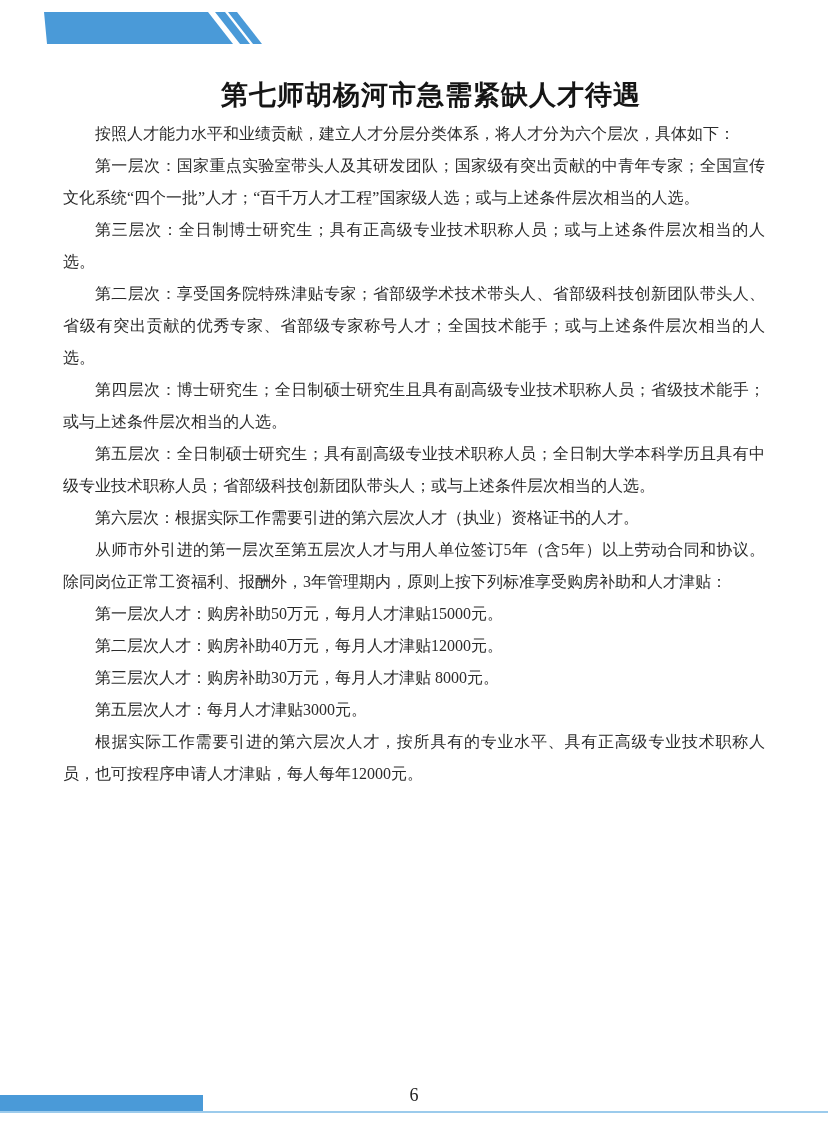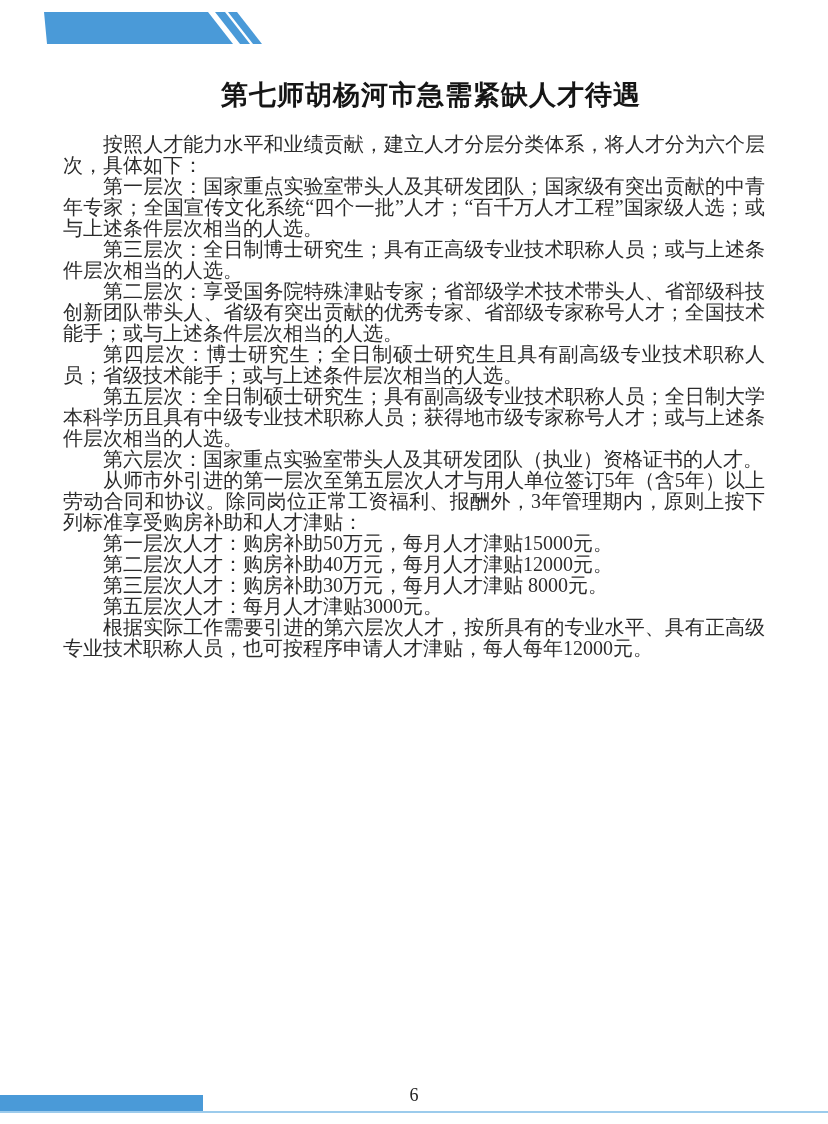--- a/index.html
+++ b/index.html
@@ -66,25 +66,25 @@
     font-size: 27px;
     font-weight: bold;
     letter-spacing: 1px;
     color: #151515;
   }
 
   
   .doc-body {
     position: absolute;
     left: 63px;
-    top: 134px;
+    top: 118px;
     width: 702px;
     color: var(--text-color, #2b2b2b);
-    font-size: 20px;
-    line-height: 21px;
+    font-size: 16px;
+    line-height: 32px;
     text-align: justify;
   }
   .doc-body p {
     margin: 0;
     text-indent: 2em;
   }
 
   
   .footer-bar {
     position: absolute;
@@ -124,22 +124,22 @@
   </div>
 
   <h1 class="doc-title">第七师胡杨河市急需紧缺人才待遇</h1>
 
   <div class="doc-body">
     <p>按照人才能力水平和业绩贡献，建立人才分层分类体系，将人才分为六个层次，具体如下：</p>
     <p>第一层次：国家重点实验室带头人及其研发团队；国家级有突出贡献的中青年专家；全国宣传文化系统“四个一批”人才；“百千万人才工程”国家级人选；或与上述条件层次相当的人选。</p>
     <p>第三层次：全日制博士研究生；具有正高级专业技术职称人员；或与上述条件层次相当的人选。</p>
     <p>第二层次：享受国务院特殊津贴专家；省部级学术技术带头人、省部级科技创新团队带头人、省级有突出贡献的优秀专家、省部级专家称号人才；全国技术能手；或与上述条件层次相当的人选。</p>
     <p>第四层次：博士研究生；全日制硕士研究生且具有副高级专业技术职称人员；省级技术能手；或与上述条件层次相当的人选。</p>
-    <p>第五层次：全日制硕士研究生；具有副高级专业技术职称人员；全日制大学本科学历且具有中级专业技术职称人员；获得地市级专家称号人才；或与上述条件层次相当的人选。</p>
-    <p>第六层次：国家重点实验室带头人及其研发团队（执业）资格证书的人才。</p>
+    <p>第五层次：全日制硕士研究生；具有副高级专业技术职称人员；全日制大学本科学历且具有中级专业技术职称人员；省部级科技创新团队带头人；或与上述条件层次相当的人选。</p>
+    <p>第六层次：根据实际工作需要引进的第六层次人才（执业）资格证书的人才。</p>
     <p>从师市外引进的第一层次至第五层次人才与用人单位签订5年（含5年）以上劳动合同和协议。除同岗位正常工资福利、报酬外，3年管理期内，原则上按下列标准享受购房补助和人才津贴：</p>
     <p>第一层次人才：购房补助50万元，每月人才津贴15000元。</p>
     <p>第二层次人才：购房补助40万元，每月人才津贴12000元。</p>
     <p>第三层次人才：购房补助30万元，每月人才津贴 8000元。</p>
     <p>第五层次人才：每月人才津贴3000元。</p>
     <p>根据实际工作需要引进的第六层次人才，按所具有的专业水平、具有正高级专业技术职称人员，也可按程序申请人才津贴，每人每年12000元。</p>
   </div>
 
   <div class="footer-bar"></div>
   <div class="footer-rule"></div>

